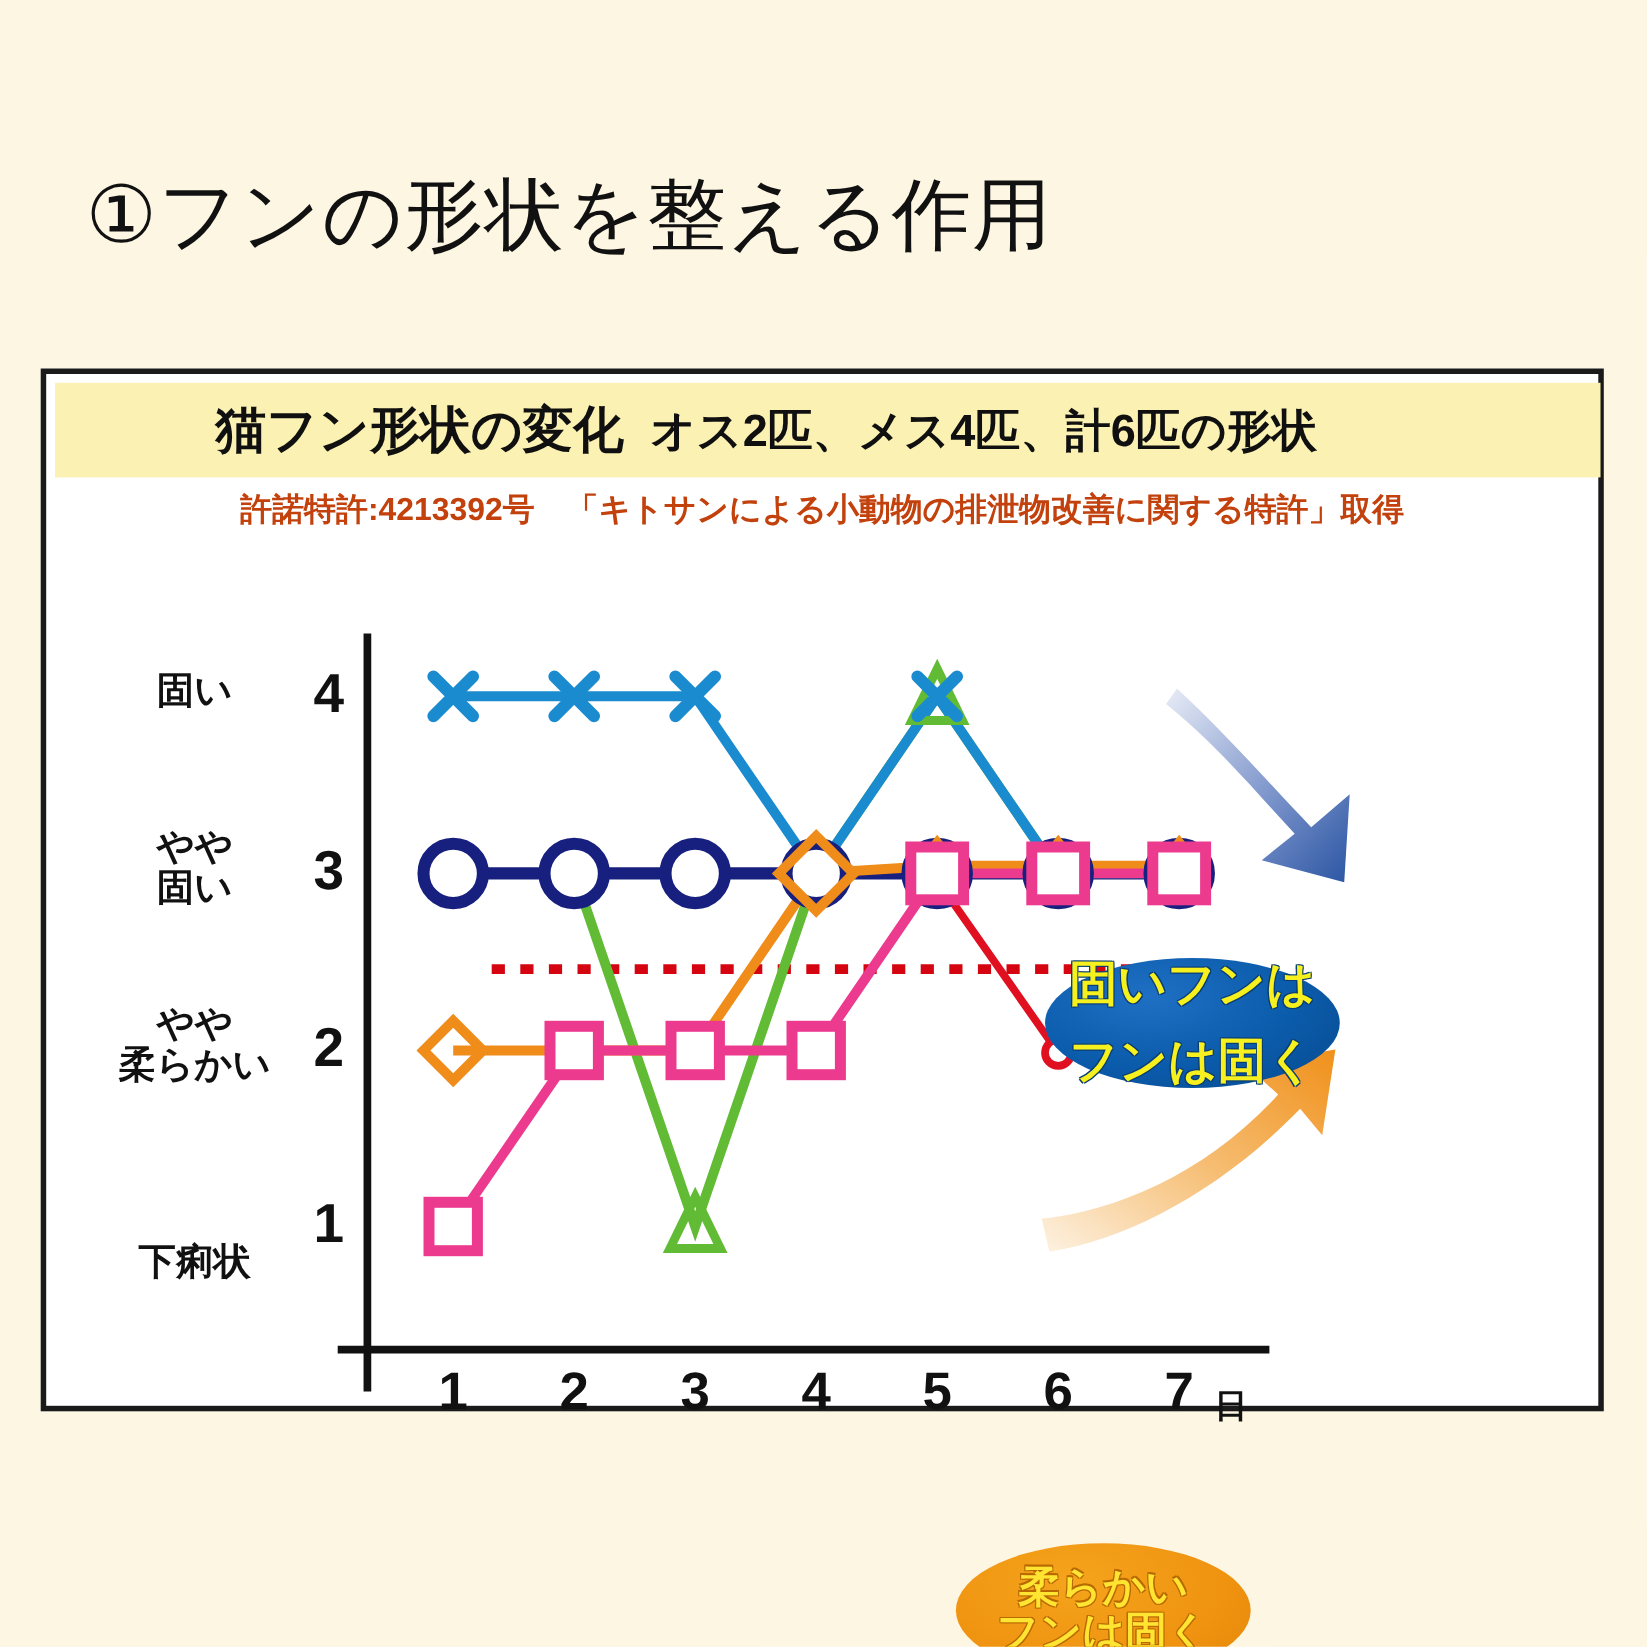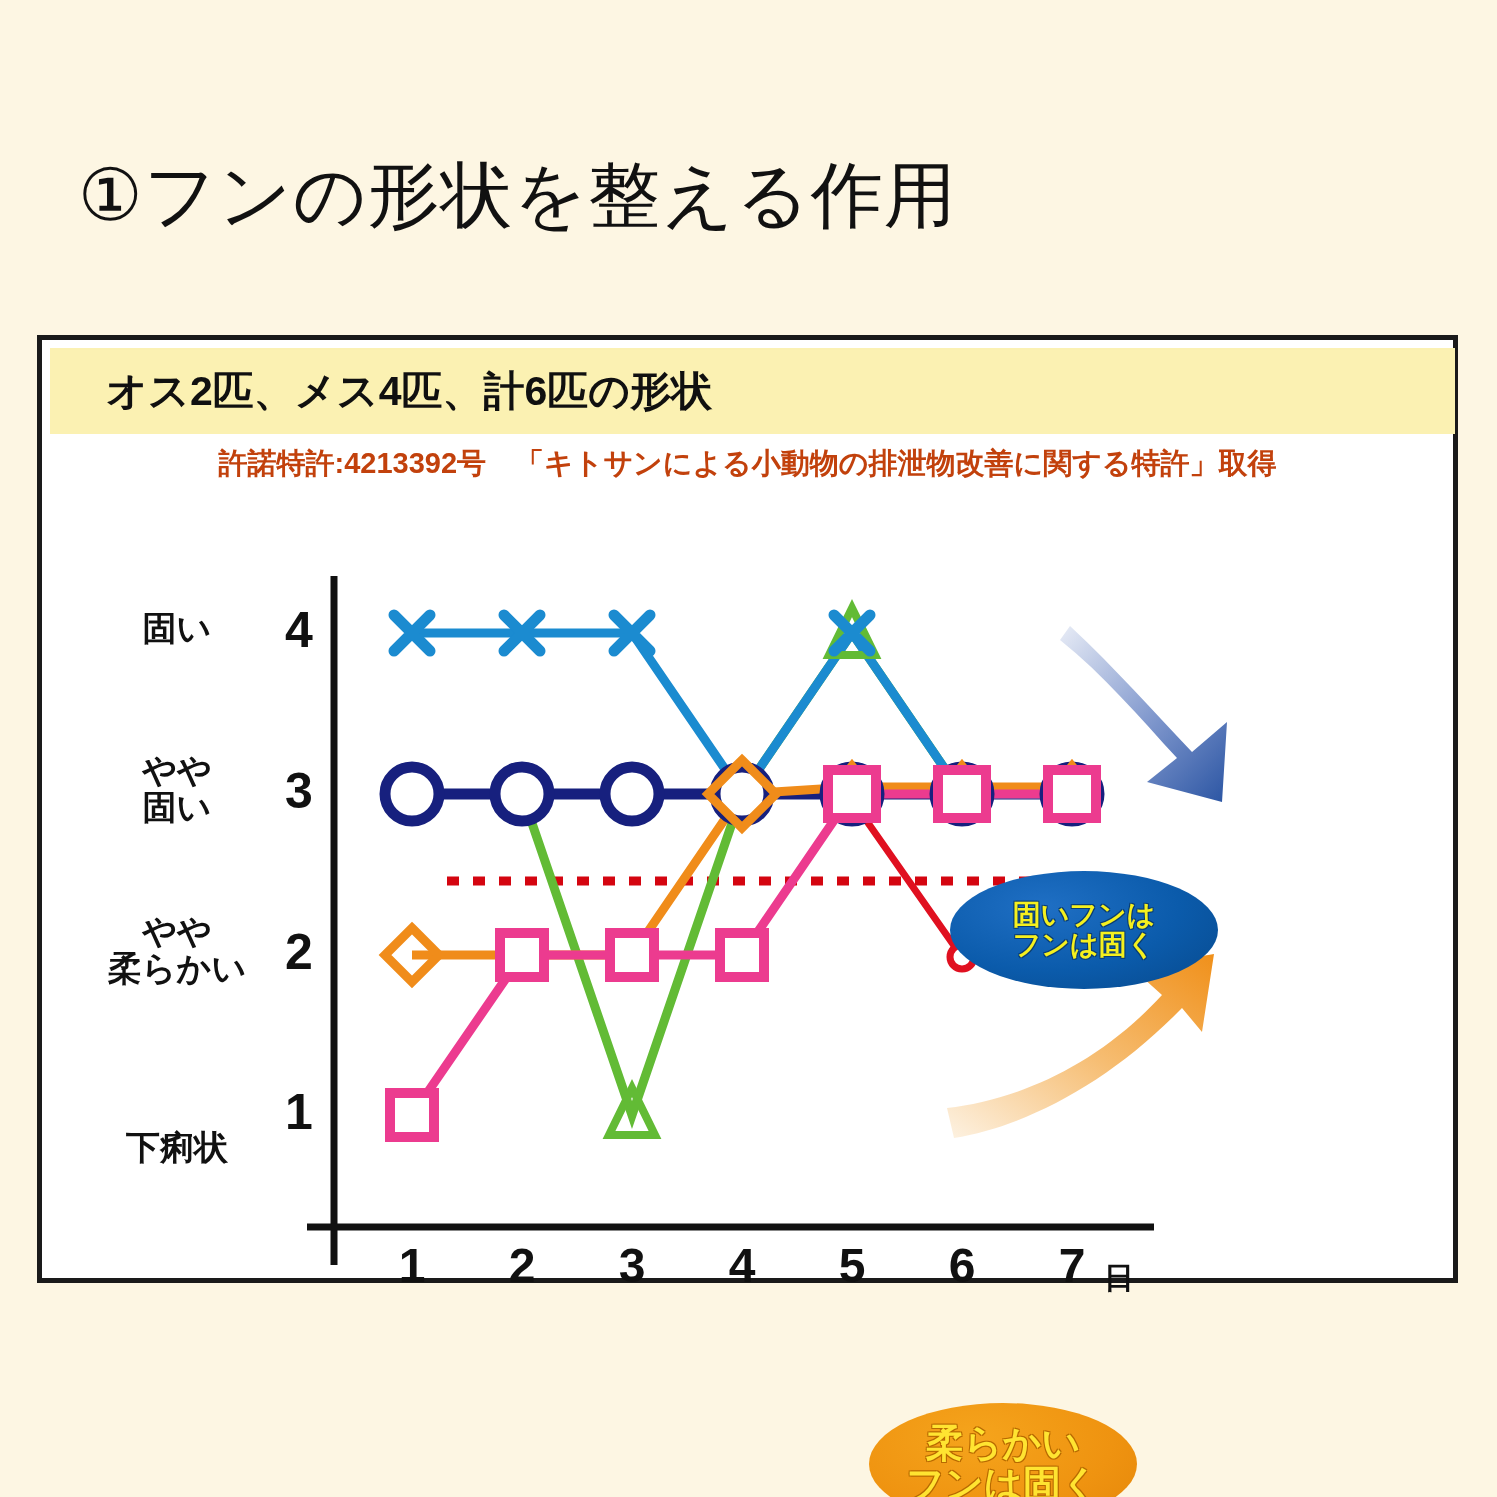--- a/index.html
+++ b/index.html
@@ -17,21 +17,21 @@
   }
 
   #header-band{
     position:absolute;left:8px;top:8px;width:1405px;height:86px;
     background:#fbf1b2;display:flex;align-items:center;
   }
   #header-main{
     font-size:46px;font-weight:700;color:#101010;margin-left:146px;white-space:nowrap;
   }
   #header-sub{
-    font-size:41px;font-weight:700;color:#101010;margin-left:56px;white-space:nowrap;
+    font-size:41px;font-weight:700;color:#101010;margin-left:24px;white-space:nowrap;
   }
 
   #patent-line{
     position:absolute;left:0;top:104px;width:100%;text-align:center;
     font-size:29px;color:#c2410c;font-weight:600;white-space:nowrap;
   }
 
   #plot{position:absolute;left:0;top:0;width:1421px;height:948px;}
 
   .ylab{
@@ -47,22 +47,23 @@
   #x-unit{position:absolute;font-size:30px;font-weight:700;color:#111;}
 
   .bubble{
     position:absolute;border-radius:50%;
     display:flex;flex-direction:column;align-items:center;justify-content:center;
     text-align:center;font-weight:700;line-height:1.08;
   }
   #bubble-blue{
     left:908px;top:531px;width:268px;height:118px;
     background:radial-gradient(ellipse at 35% 30%,#1f6fc4 0%,#0b5bab 55%,#07498c 100%);
-    color:#f5f01e;font-size:28px;
+    color:#f5f01e;font-size:44px;
     text-shadow:-1px -1px 0 #0a3d72,1px -1px 0 #0a3d72,-1px 1px 0 #0a3d72,1px 1px 0 #0a3d72;
+    justify-content:space-between;
   }
   #bubble-red{
     left:1009px;top:831px;width:320px;height:104px;
     background:radial-gradient(ellipse at 40% 30%,#ee1122 0%,#dc0617 60%,#c60213 100%);
     color:#ffd217;font-size:46px;
     text-shadow:-1px -1px 0 #8d0109,1px -1px 0 #8d0109,-1px 1px 0 #8d0109,1px 1px 0 #8d0109;
   }
   #bubble-orange{
     left:827px;top:1063px;width:268px;height:122px;
     background:radial-gradient(ellipse at 40% 28%,#f5a41c 0%,#ef9310 60%,#e4860a 100%);
@@ -71,20 +72,21 @@
   }
 </style>
 </head>
 <body>
 
 <div id="page-title">①フンの形状を整える作用</div>
 
 <div id="chart-card">
 
   <div id="header-band">
+    <span id="header-main">猫フン形状の変化</span>
     <span id="header-sub">オス2匹、メス4匹、計6匹の形状</span>
   </div>
 
   <div id="patent-line">許諾特許:4213392号　「キトサンによる小動物の排泄物改善に関する特許」取得</div>
 
   <svg id="plot" viewBox="0 0 1421 948">
 
     <line x1="292" y1="236" x2="292" y2="925" stroke="#111" stroke-width="7"></line>
     <line x1="265" y1="887" x2="1112" y2="887" stroke="#111" stroke-width="7"></line>
 

